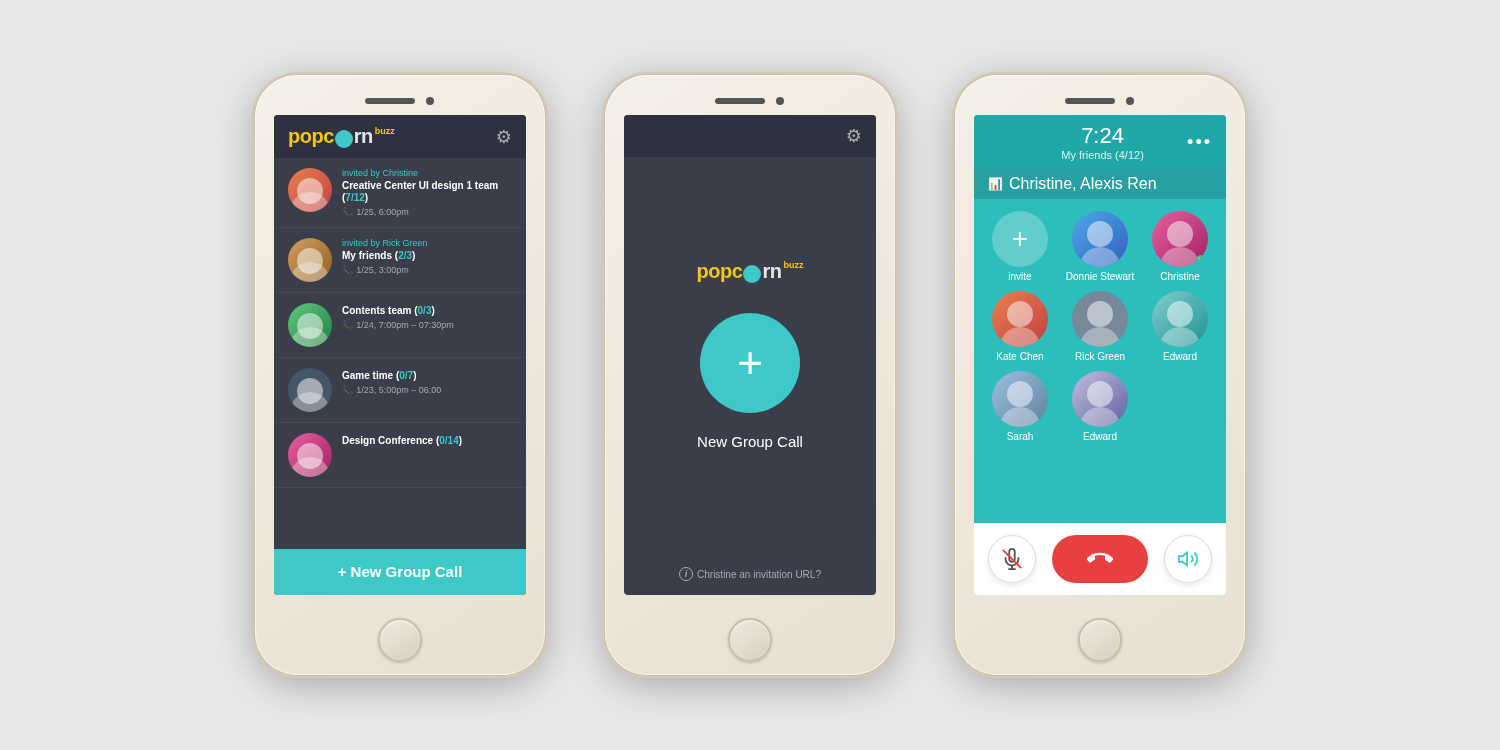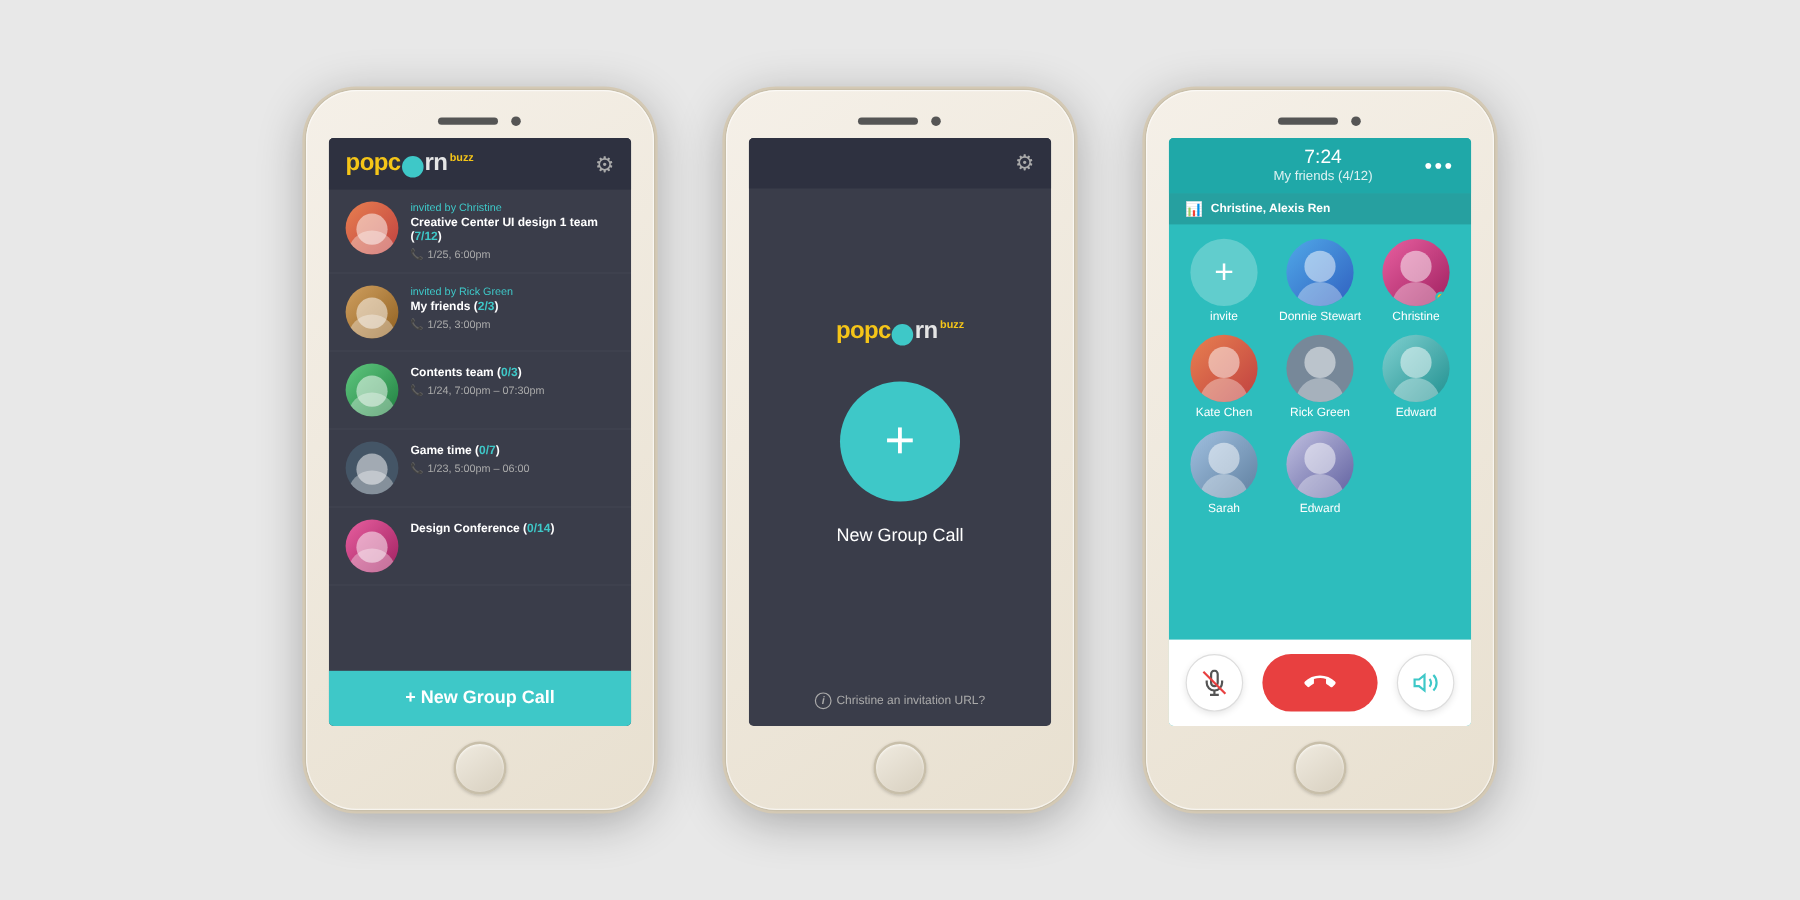--- a/index.html
+++ b/index.html
@@ -71,21 +71,21 @@
       transform: translateX(-50%);
       margin-left: -10px;
     }
 
     .phone-screen {
       width: 252px;
       flex: 1;
       overflow: hidden;
       border-radius: 4px;
       position: relative;
-      margin-bottom: 0;
+      margin-bottom: 10px;
     }
 
     .phone-bottom {
       height: 70px;
       display: flex;
       align-items: center;
       justify-content: center;
     }
 
     .home-button {
@@ -305,21 +305,21 @@
       background: #1fa8a8;
       padding: 8px 14px;
       display: flex;
       align-items: center;
       justify-content: space-between;
       flex-shrink: 0;
     }
 
     .call-time {
       color: white;
-      font-size: 16px;
+      font-size: 22px;
       font-weight: 300;
     }
 
     .call-group-name {
       color: rgba(255,255,255,0.85);
       font-size: 11px;
       text-align: center;
     }
 
     .dots-menu {
@@ -341,22 +341,22 @@
       flex-shrink: 0;
     }
 
     .wave-icon {
       color: white;
       font-size: 12px;
     }
 
     .active-users {
       color: white;
-      font-size: 10px;
-      font-weight: 700;
+      font-size: 16px;
+      font-weight: 400;
     }
 
     .contacts-grid {
       flex: 1;
       display: grid;
       grid-template-columns: repeat(3, 1fr);
       gap: 8px;
       padding: 12px 10px;
       align-content: start;
     }

